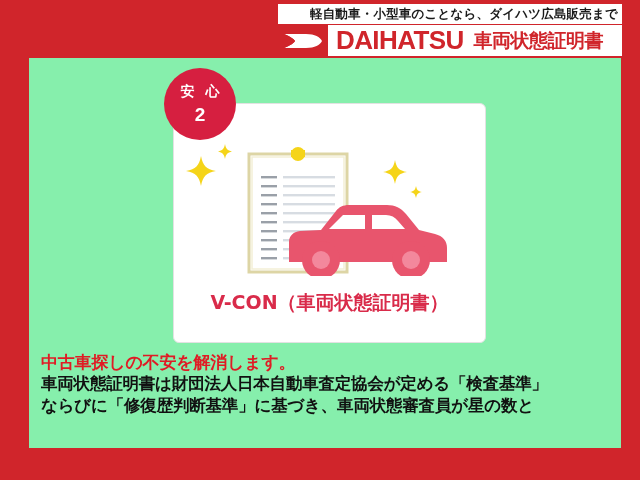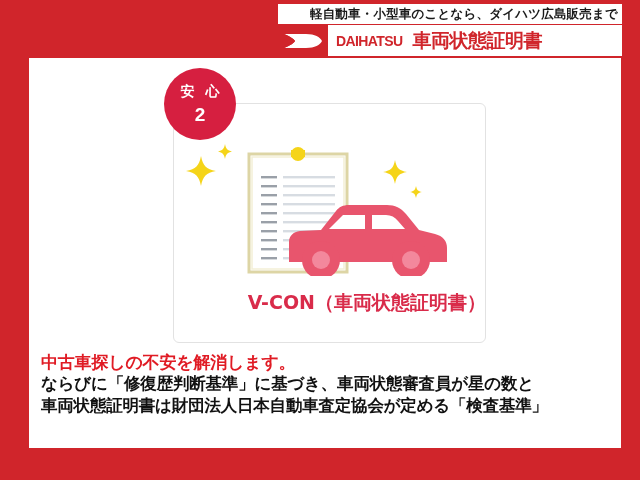--- a/index.html
+++ b/index.html
@@ -60,21 +60,21 @@
   #logo-mark-box {
     width: 50px;
     height: 31px;
     background: #d0252b;
     display: flex;
     align-items: center;
     justify-content: center;
     flex: 0 0 auto;
   }
   #logo-wordmark {
-    font-size: 14px;
+    font-size: 26px;
     font-weight: 900;
     color: #d0252b;
     letter-spacing: -0.6px;
     margin-left: 8px;
     font-family: "Liberation Sans", sans-serif;
     white-space: nowrap;
   }
   #logo-jp {
     font-size: 19px;
     font-weight: 900;
@@ -84,21 +84,21 @@
     font-family: "DejaVu Sans", sans-serif;
     white-space: nowrap;
   }
 
   
   #body-panel {
     position: absolute;
     left: 29px; top: 58px;
     width: 592px;
     height: 390px;
-    background: #ffffff;
+    background: #86efac;
   }
 
   
   #info-card {
     position: absolute;
     left: 144px; top: 45px;
     width: 313px;
     height: 240px;
     background: #ffffff;
     border: 1px solid #e2e2e2;
@@ -143,21 +143,21 @@
     left: 144px; top: 78px;
     width: 313px;
     height: 140px;
   }
 
   
   #vcon-caption {
     position: absolute;
     left: 144px; top: 232px;
     width: 313px;
-    text-align: right;
+    text-align: center;
     font-size: 19px;
     font-weight: 700;
     color: #d92b4a;
     font-family: "DejaVu Sans", sans-serif;
     white-space: nowrap;
   }
 
   
   #copy-block {
     position: absolute;
@@ -272,18 +272,18 @@
           <circle cx="238" cy="124" r="19" fill="#e8556d"></circle>
           <circle cx="238" cy="124" r="9" fill="#f3889c"></circle>
         </g>
       </svg>
     </div>
 
     <div id="vcon-caption">V-CON（車両状態証明書）</div>
 
     <div id="copy-block">
       <div class="copy-line headline">中古車探しの不安を解消します。</div>
+      <div class="copy-line">車両状態証明書は財団法人日本自動車査定協会が定める「検査基準」</div>
       <div class="copy-line">ならびに「修復歴判断基準」に基づき、車両状態審査員が星の数と</div>
-      <div class="copy-line">車両状態証明書は財団法人日本自動車査定協会が定める「検査基準」</div>
     </div>
 
   </div>
 </div>
 
 </body></html>

